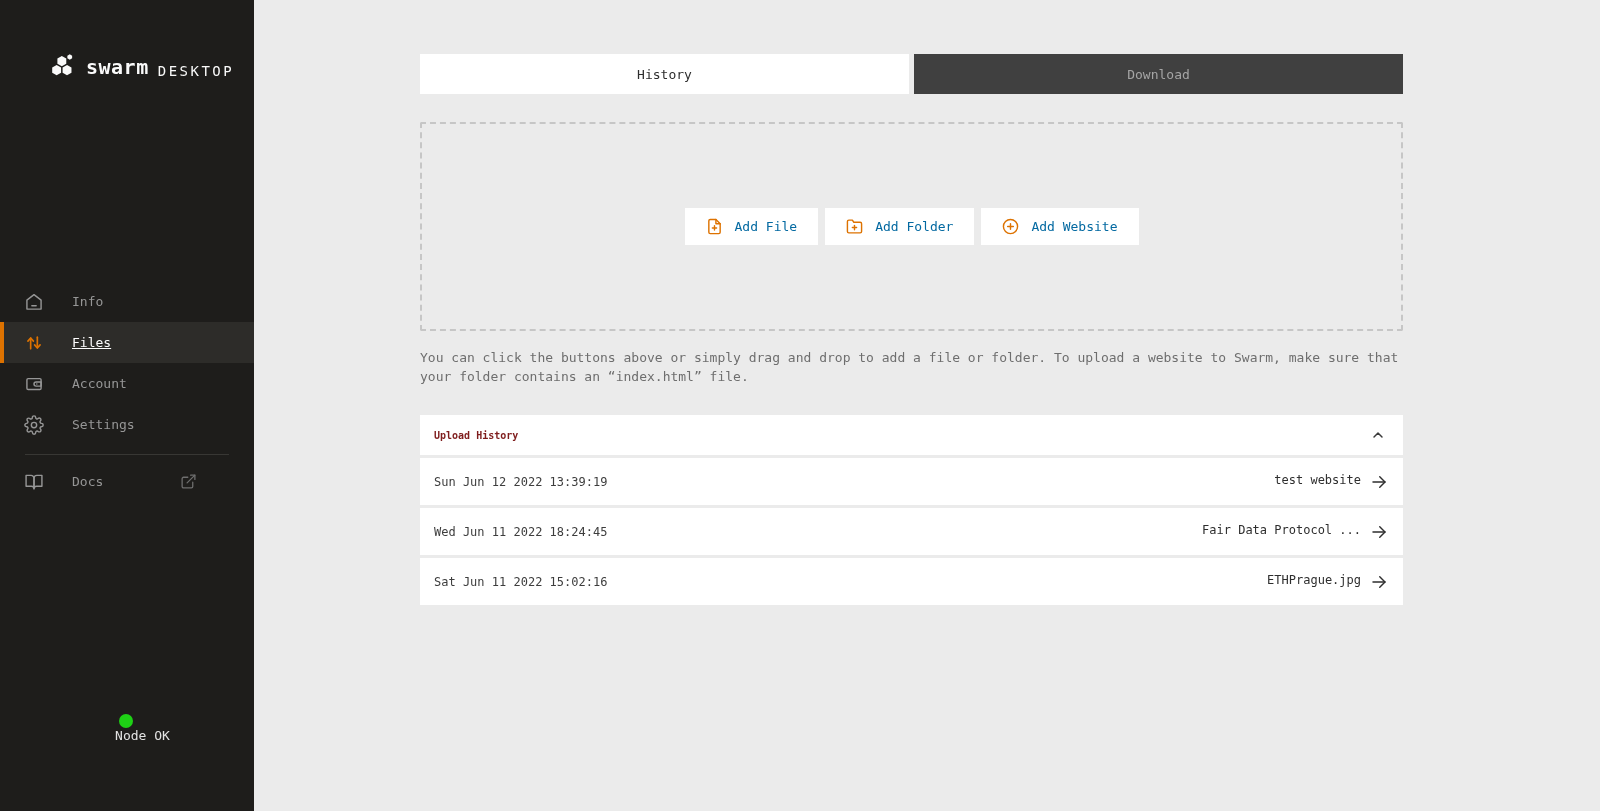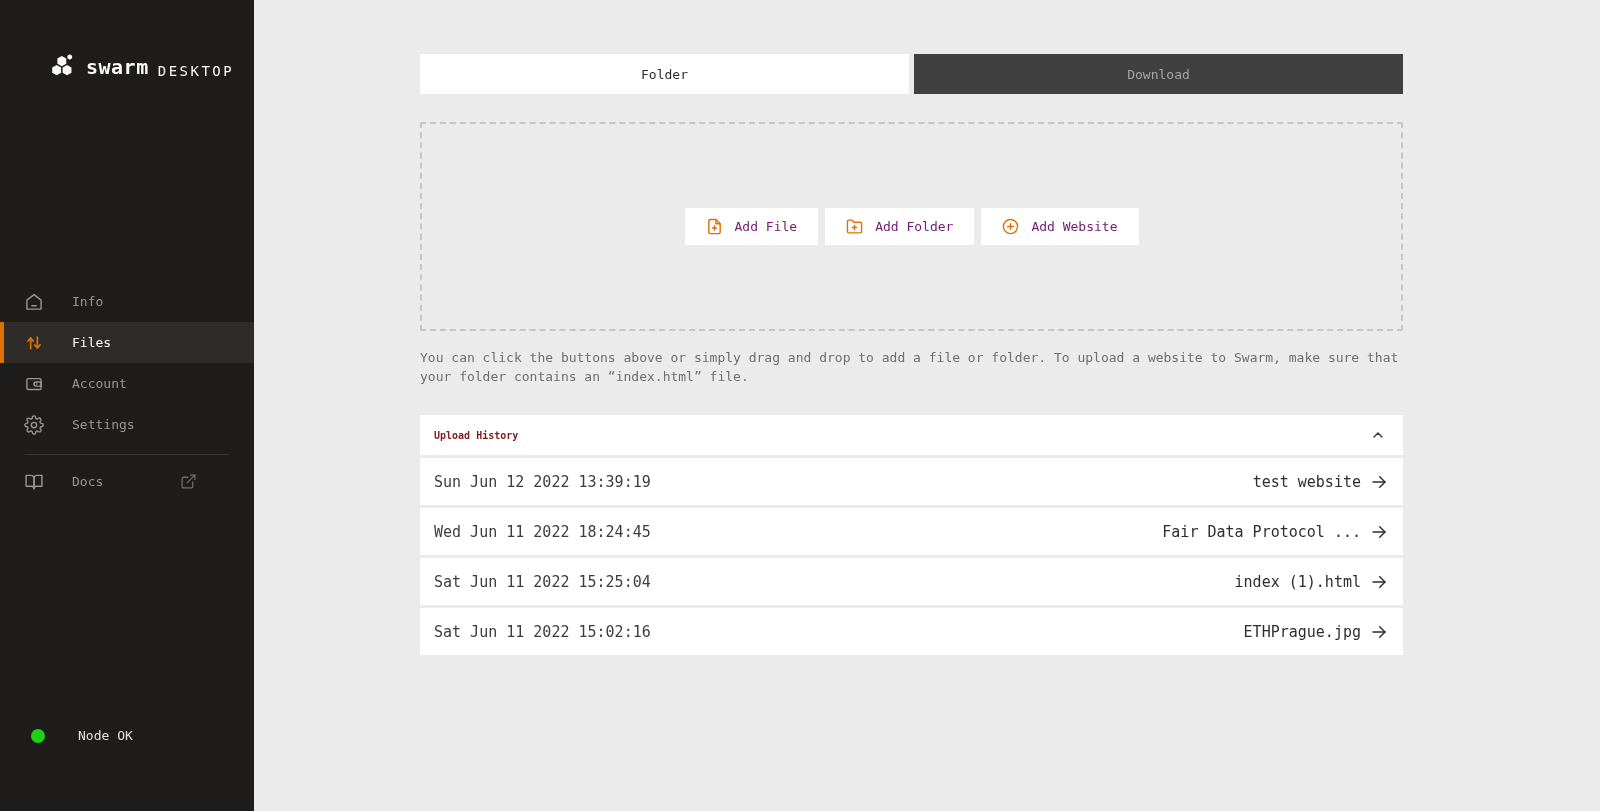--- a/index.html
+++ b/index.html
@@ -18,24 +18,24 @@
   .logo { display:flex; align-items:flex-end; gap:9px; margin:53px 0 0 51px; }
   .logo-swarm { color:#fafafa; font-weight:bold; font-size:20px; letter-spacing:.5px; }
   .logo-desktop { color:#fafafa; font-size:14px; letter-spacing:2.5px; }
   .nav { margin-top:202px; display:flex; flex-direction:column; }
   .nav-item {
     height:41px; display:flex; align-items:center;
     padding-left:20px; border-left:4px solid transparent;
     font-size:13px; color:#969696; cursor:pointer;
   }
   .nav-item .nicon { width:20px; height:20px; margin-right:28px; display:flex; align-items:center; justify-content:center; }
-  .nav-item.selected { background:#2d2c29; border-left-color:#dd7200; color:#fdfdfd; }
+  .nav-item.selected { background:#2d2c29; border-left-color:#dd7200; color:#fdfdfd;text-decoration:underline; }
   .nav-divider { border:none; border-top:1px solid #383734; margin:9px 25px 6px 25px; }
   .nav-item .ext { margin-left:auto; margin-right:57px; display:flex; }
-  .node-status { margin-top:auto; margin-bottom:68px; display:flex; align-items:center; padding-left:31px; }
+  .node-status { margin-top:auto; margin-bottom:68px; display:flex; align-items:center; padding-left:31px;flex-direction:column; }
   .node-dot { width:14px; height:14px; border-radius:50%; margin-right:33px; }
   .node-label { font-size:13px; color:#e3e3e3; }
 
   
   .main { flex:1; height:811px; background:#ebebeb; }
   .content { width:983px; margin:54px 0 0 166px; }
 
   .tabs { display:flex; gap:5px; height:40px; }
   .tab { flex:1; display:flex; align-items:center; justify-content:center; font-size:13px; cursor:pointer; }
   .tab.active { background:#ffffff; color:#2d2d2d; }
@@ -43,37 +43,37 @@
 
   .dropzone {
     margin-top:28px; height:209px;
     border:2px dashed #c6c6c6; border-radius:2px;
     display:flex; align-items:center; justify-content:center;
   }
   .btn-row { display:flex; gap:7px; }
   .dz-btn {
     background:#ffffff; border:none; height:37px; padding:0 21px;
     display:flex; align-items:center; gap:12px;
-    font-family:inherit; font-size:13px; color:#701a75; cursor:pointer;
+    font-family:inherit; font-size:13px; color:#0369a1; cursor:pointer;
   }
   .dz-btn svg { display:block; }
 
   .help-text { margin-top:17px; font-size:13px; line-height:19px; color:#6e6e6e; }
 
   .history { margin-top:29px; }
   .hist-header {
     background:#ffffff; height:40px;
     display:flex; align-items:center; justify-content:space-between;
     padding:0 17px 0 14px; cursor:pointer;
   }
   .hist-title { font-size:10px; font-weight:bold; color:#7f1d1d; }
   .hist-row {
     background:#ffffff; height:47px; margin-top:3px;
     display:flex; align-items:center; justify-content:space-between;
-    padding:0 15px 0 14px; font-size:15px; cursor:pointer;
+    padding:0 15px 0 14px; font-size:12px; cursor:pointer;
   }
   .hist-row:first-of-type { margin-top:9px; }
   .row-date { color:#3d3d3d; }
   .row-name { display:flex; gap:9px; color:#2e2e2e; }
 </style>
 </head>
 <body>
 
 <aside class="sidebar">
   <div class="logo">
@@ -156,21 +156,21 @@
   <div class="node-status">
     <span class="node-dot" style="background:#1ed115;"></span>
     <span class="node-label">Node OK</span>
   </div>
 </aside>
 
 <main class="main">
   <div class="content">
 
     <div class="tabs">
-      <div class="tab active">Folder</div>
+      <div class="tab active">History</div>
       <div class="tab inactive">Download</div>
     </div>
 
     <div class="dropzone">
       <div class="btn-row">
 
         <button class="dz-btn">
           <span style="display:flex;">
             <svg width="17" height="17" viewBox="0 0 24 24" fill="none" stroke="#dd7200" stroke-width="2" stroke-linecap="round" stroke-linejoin="round">
               <path d="M14 2H6a2 2 0 0 0-2 2v16a2 2 0 0 0 2 2h12a2 2 0 0 0 2-2V8z"></path>
@@ -238,32 +238,20 @@
           <span>Fair Data Protocol ...</span>
           <span style="display:flex;">
             <svg width="18" height="18" viewBox="0 0 24 24" fill="none" stroke="#2e2e2e" stroke-width="1.9" stroke-linecap="round" stroke-linejoin="round">
               <line x1="4" y1="12" x2="20" y2="12"></line>
                 <polyline points="13 5 20 12 13 19"></polyline>
             </svg>
           </span>
         </span>
       </div>
 
-      <div class="hist-row">
-        <span class="row-date">Sat Jun 11 2022 15:25:04</span>
-        <span class="row-name">
-          <span>index (1).html</span>
-          <span style="display:flex;">
-            <svg width="18" height="18" viewBox="0 0 24 24" fill="none" stroke="#2e2e2e" stroke-width="1.9" stroke-linecap="round" stroke-linejoin="round">
-              <line x1="4" y1="12" x2="20" y2="12"></line>
-                <polyline points="13 5 20 12 13 19"></polyline>
-            </svg>
-          </span>
-        </span>
-      </div>
 
       <div class="hist-row">
         <span class="row-date">Sat Jun 11 2022 15:02:16</span>
         <span class="row-name">
           <span>ETHPrague.jpg</span>
           <span style="display:flex;">
             <svg width="18" height="18" viewBox="0 0 24 24" fill="none" stroke="#2e2e2e" stroke-width="1.9" stroke-linecap="round" stroke-linejoin="round">
               <line x1="4" y1="12" x2="20" y2="12"></line>
                 <polyline points="13 5 20 12 13 19"></polyline>
             </svg>

